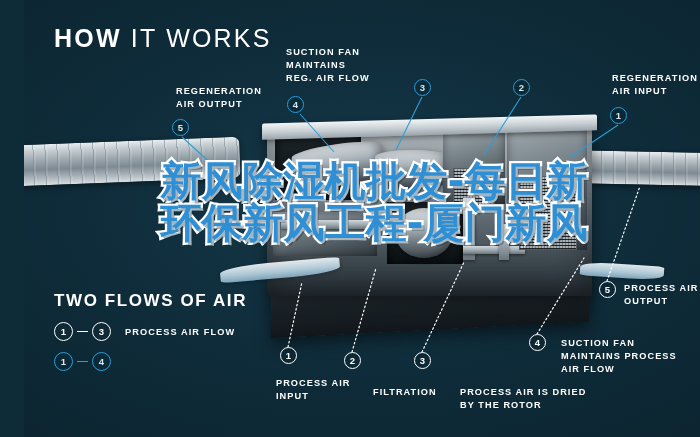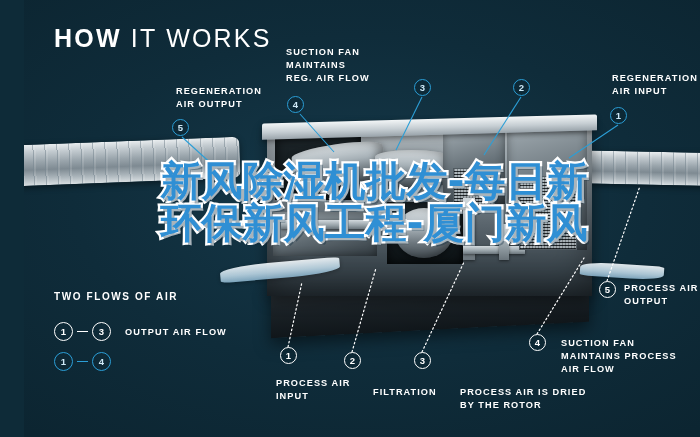--- a/index.html
+++ b/index.html
@@ -71,21 +71,21 @@
   .brkt { position:absolute; background:linear-gradient(180deg,#d2d9dd,#97a2a8 60%,#6b757c);
     box-shadow:0 1px 3px rgba(0,0,0,.5); }
   .dark-in { position:absolute; background:linear-gradient(180deg,#1d2529,#0d1316);
     box-shadow:inset 0 0 12px rgba(0,0,0,.8); }
 
   .flow-ribbon { position:absolute; background:linear-gradient(180deg,#f2f7fa,#b9d3e2 60%,#86aec6);
     border-radius:40% 10% 40% 10%; opacity:.92;
     box-shadow:0 1px 4px rgba(0,0,0,.3); }
 
   
-  .legend-title { position:absolute; left:30px; top:291px; font-size:10px; font-weight:700;
+  .legend-title { position:absolute; left:30px; top:291px; font-size:17px; font-weight:700;
                   letter-spacing:1.6px; }
   .legend-row { position:absolute; display:flex; align-items:center; gap:0; }
   .legend-row .dash { display:inline-block; width:11px; height:1.6px; background:#fff;
                       margin:0 4px; }
   .legend-row.blue .dash { background:#2b9ed6; }
   .legend-row .txt { margin-left:14px; font-size:9.2px; font-weight:700; letter-spacing:1.1px; }
   .legend-mk { position:relative; width:19px; height:19px; border-radius:50%;
                border:1.5px solid #fff; display:flex; align-items:center; justify-content:center;
                font-size:9.5px; font-weight:700; }
   .legend-row.blue .legend-mk { border-color:#2b9ed6; color:#cfe9f7; }
@@ -193,21 +193,21 @@
   <div class="lbl" style="left:537px; top:337px; white-space:pre;">SUCTION FAN
 MAINTAINS PROCESS
 AIR FLOW</div>
 
   <div class="legend-title">TWO FLOWS OF AIR</div>
 
   <div class="legend-row" style="left:30px; top:322px;">
     <span class="legend-mk">1</span>
     <span class="dash"></span>
     <span class="legend-mk">3</span>
-    <span class="txt">OUTPUT AIR FLOW</span>
+    <span class="txt">PROCESS AIR FLOW</span>
   </div>
 
   <div class="legend-row blue" style="left:30px; top:352px;">
     <span class="legend-mk">1</span>
     <span class="dash"></span>
     <span class="legend-mk">4</span>
   </div>
 
   <div class="cn cn-l2">环保新风工程-厦门新风</div>
   <div class="cn cn-l1">新风除湿机批发-每日新</div>

